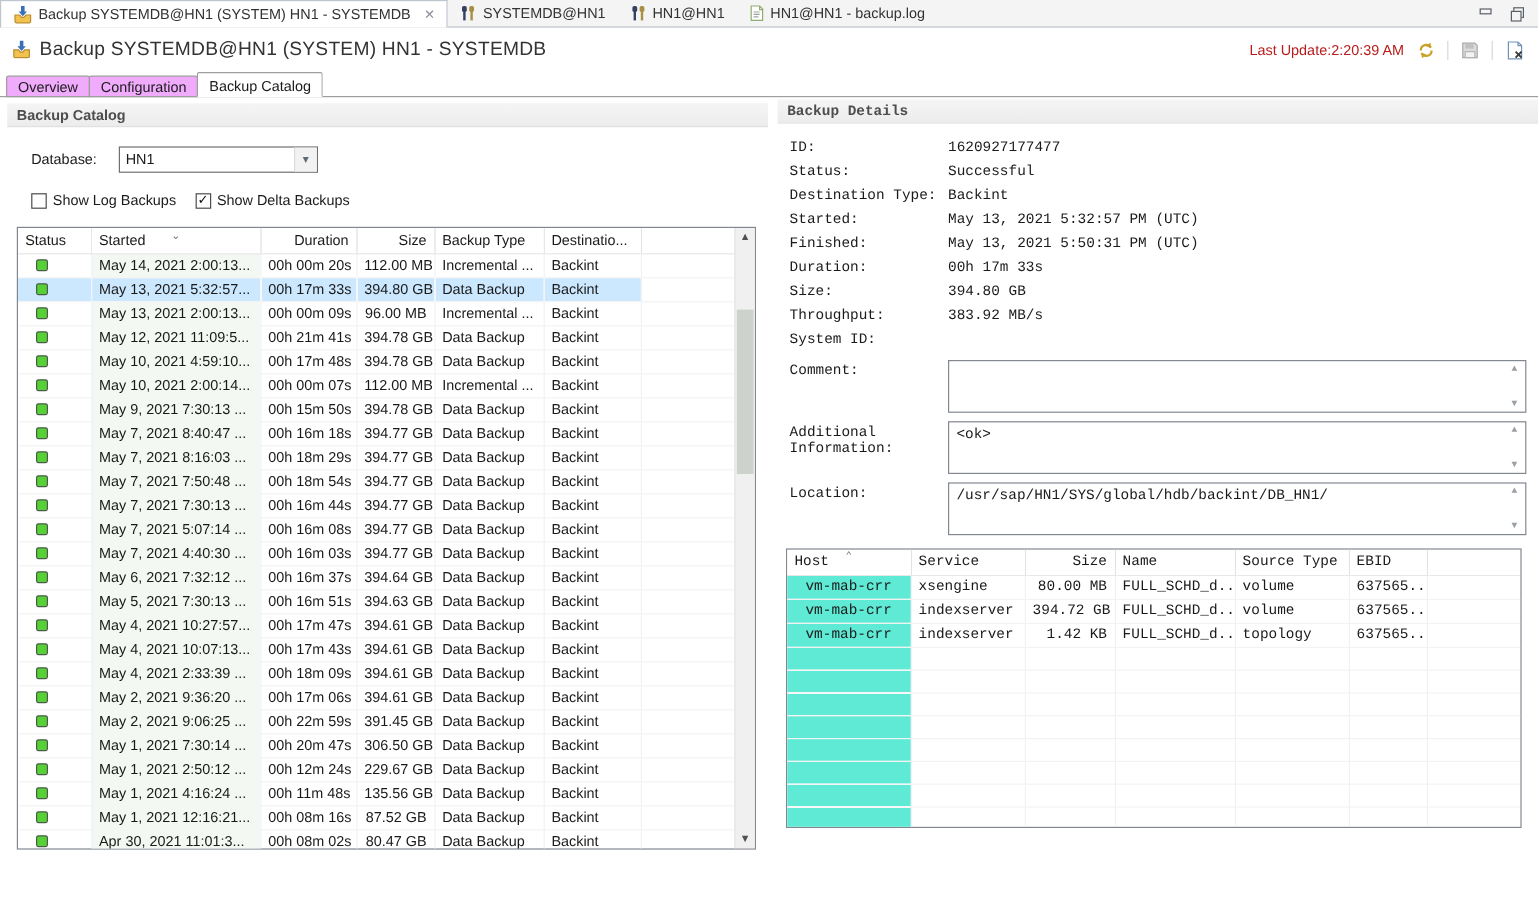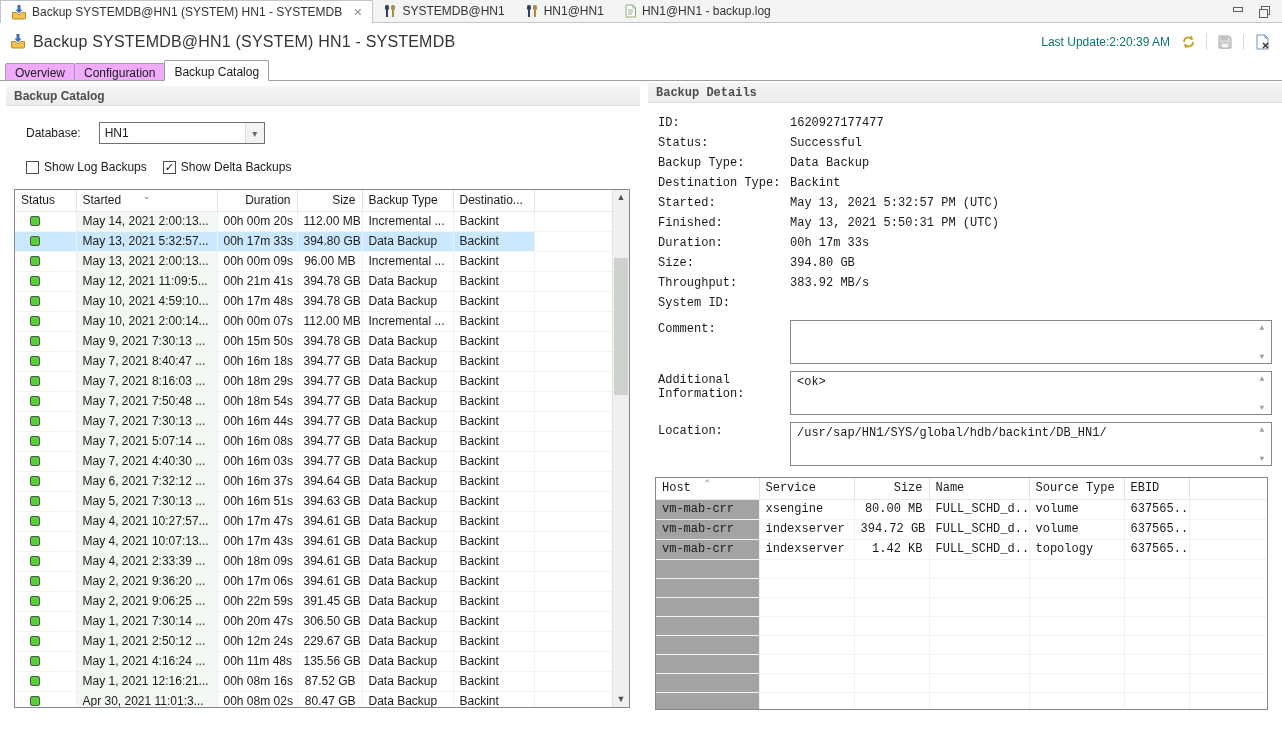--- a/index.html
+++ b/index.html
@@ -19,21 +19,21 @@
   .win-btn { width:12px; height:12px; position:relative; }
   .win-btn.min::after { content:""; position:absolute; left:1px; right:1px; top:2px; height:3px; border:1px solid #5a5f66; }
   .win-btn.restore::before { content:""; position:absolute; left:3px; top:1px; width:7px; height:7px; border:1px solid #5a5f66; }
   .win-btn.restore::after { content:""; position:absolute; left:1px; top:4px; width:7px; height:7px; border:1px solid #5a5f66; background:#f4f4f4; }
 
   
   .title-row { position:absolute; top:24px; left:0; right:0; height:36px; display:flex; align-items:center; padding:0 10px; }
   .title-row .page-icon { margin-right:7px; }
   .title-text { font-size:16px; color:#333; letter-spacing:.2px; }
   .title-right { margin-left:auto; display:flex; align-items:center; gap:8px; }
-  .last-update { font-size:12px; color:#0f766e; }
+  .last-update { font-size:12px; color:#b91c1c; }
   .tool-sep { width:1px; height:16px; background:#d8d8d8; }
   .tool-btn { width:20px; height:18px; display:flex; align-items:center; justify-content:center; }
 
   
   .view-tabs { position:absolute; top:60px; left:0; right:0; height:21px; display:flex; align-items:flex-end; padding-left:5px; }
   .view-tabs::after { content:""; position:absolute; left:0; right:0; bottom:0; height:0; border-bottom:1px solid #9e9e9e; z-index:0; }
   .vtab { position:relative; z-index:1; border:1px solid #9e9e9e; background:#f0abfc; padding:2px 9px 3px;
     height:18px; margin-right:-1px; color:#1a1a1a; border-radius:2px 2px 0 0; }
   .vtab.active { background:#fff; height:21px; padding-top:4px; border-bottom:1px solid #fff; z-index:2; }
 
@@ -84,21 +84,21 @@
   .field-label { width:132px; }
   .box-row { display:flex; margin:7px 0 0 10px; }
   .box-label { width:132px; padding-top:2px; }
   .textbox { position:relative; width:482px; border:1px solid #828790; background:#fff; padding:3px 20px 3px 6px; }
   .textbox.h44 { height:44px; }
   .tb-arrows { position:absolute; right:2px; top:2px; bottom:2px; width:14px; display:flex; flex-direction:column; justify-content:space-between;
     color:#9aa0a6; font-size:8px; text-align:center; }
 
   .files-wrap { margin:11px 0 0 7px; width:613px; height:233px; overflow:hidden; }
   .files-table th:nth-child(3), .files-table td:nth-child(3) { text-align:right; }
-  .files-table td:nth-child(1) { background:#a3a3a3; }
+  .files-table td:nth-child(1) { background:#5eead4;text-align:center; }
 </style>
 </head>
 <body>
 
 <div class="app">
 
   <div class="editor-tabbar">
     <div style="display:flex;">
         <div class="etab active">
           <span>
@@ -478,24 +478,20 @@
     <div class="fields">
         <div class="field-row">
           <span class="field-label">ID:</span>
           <span>1620927177477</span>
         </div>
         <div class="field-row">
           <span class="field-label">Status:</span>
           <span>Successful</span>
         </div>
         <div class="field-row">
-          <span class="field-label">Backup Type:</span>
-          <span>Data Backup</span>
-        </div>
-        <div class="field-row">
           <span class="field-label">Destination Type:</span>
           <span>Backint</span>
         </div>
         <div class="field-row">
           <span class="field-label">Started:</span>
           <span>May 13, 2021 5:32:57 PM (UTC)</span>
         </div>
         <div class="field-row">
           <span class="field-label">Finished:</span>
           <span>May 13, 2021 5:50:31 PM (UTC)</span>

